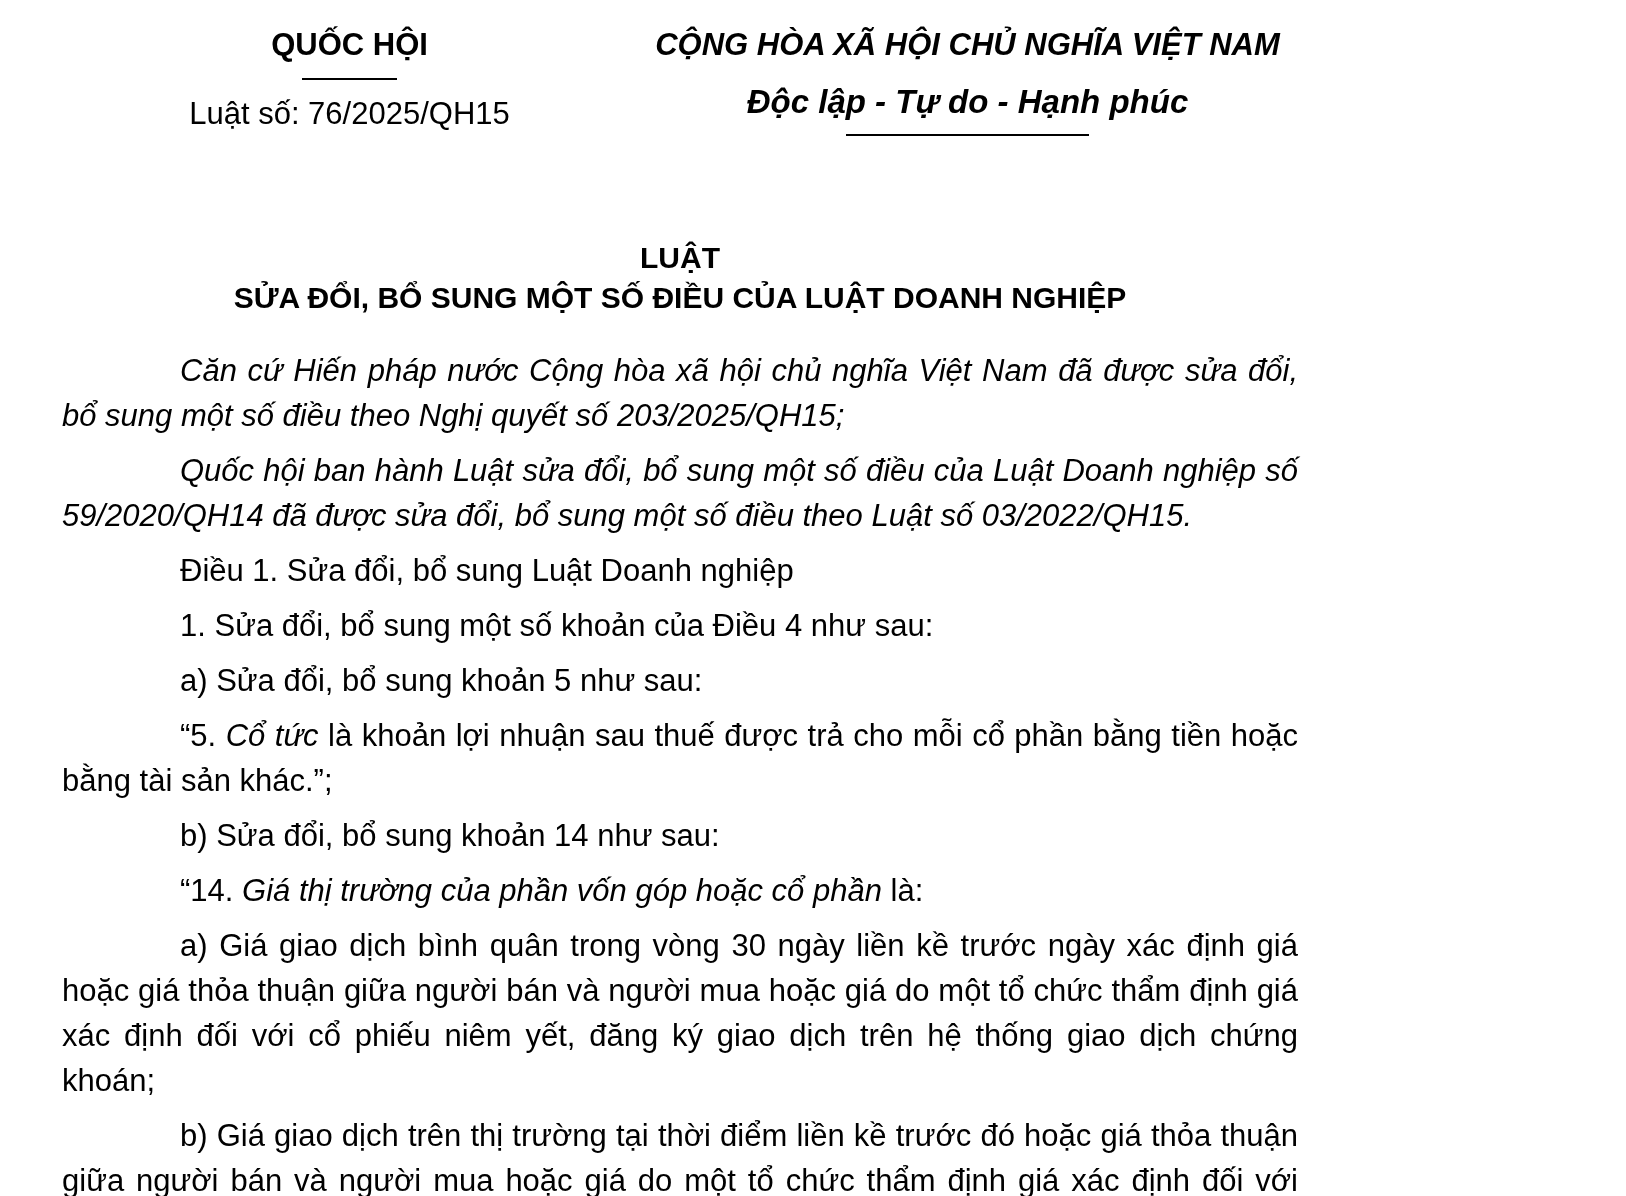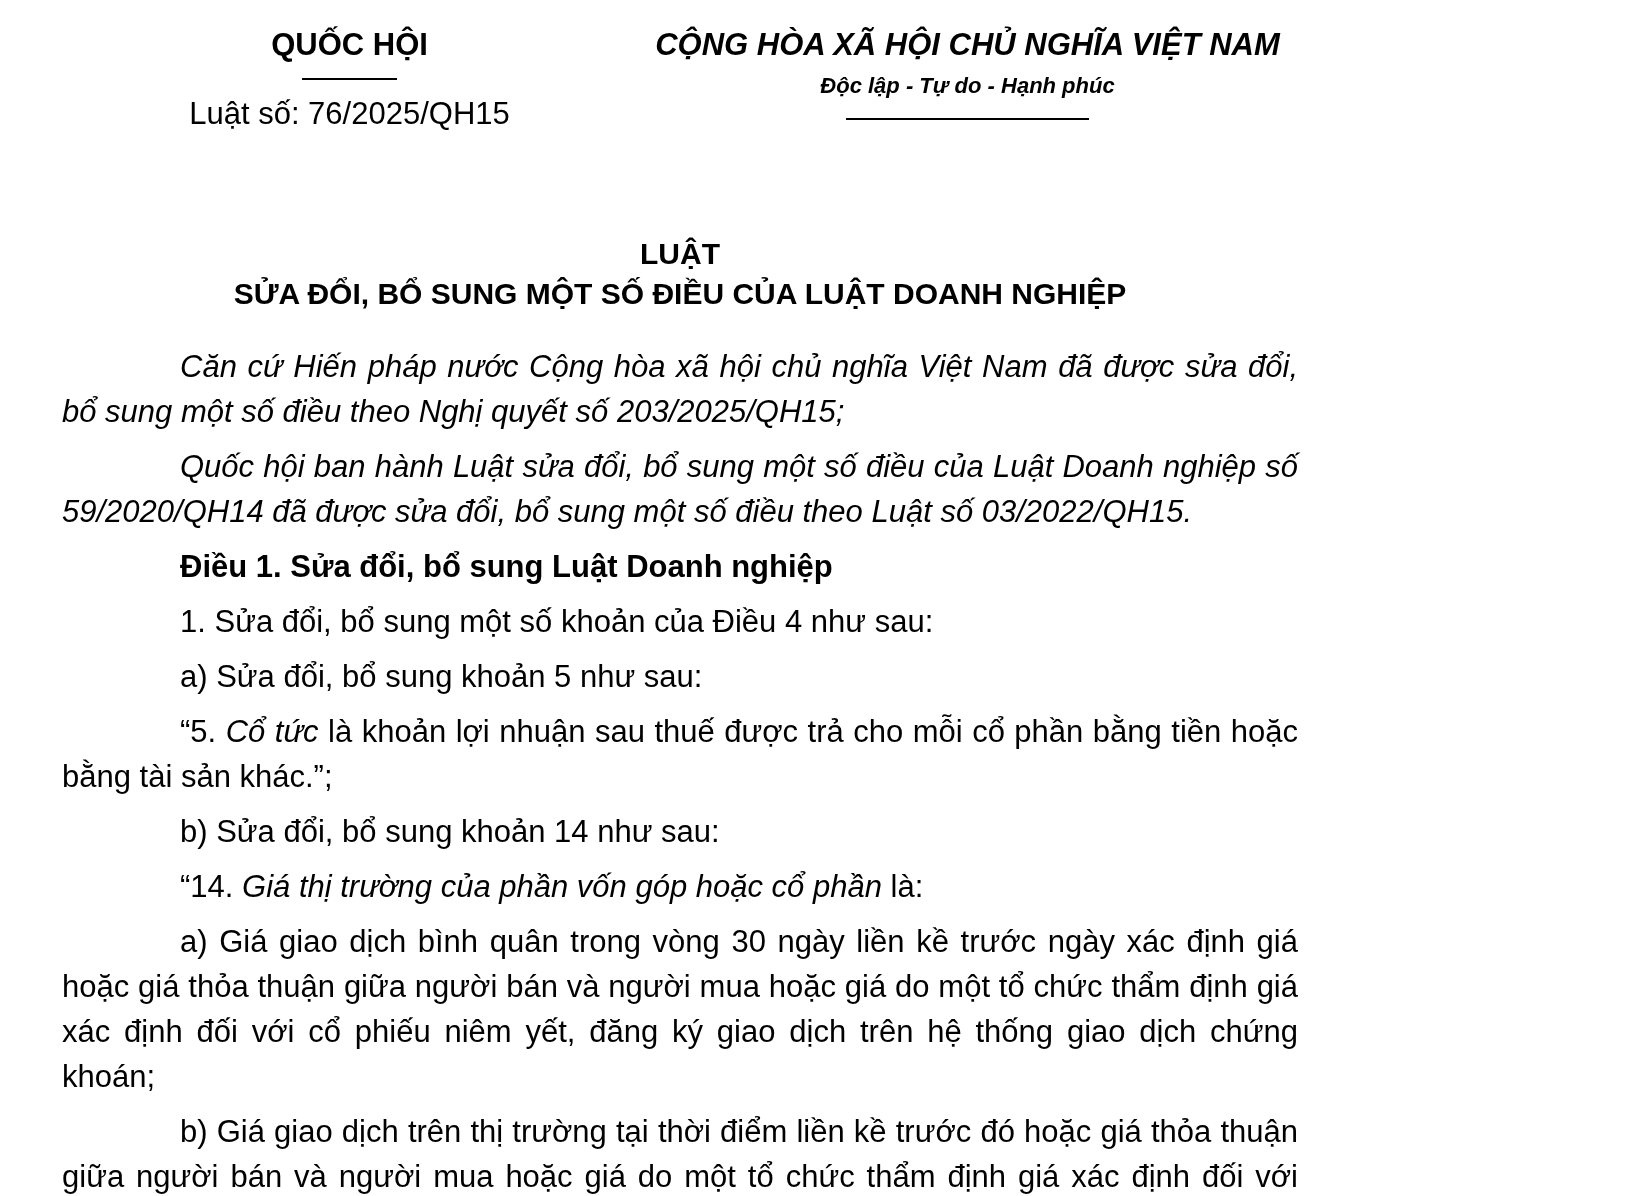--- a/index.html
+++ b/index.html
@@ -14,27 +14,27 @@
     font-family: "Liberation Sans", sans-serif;
     overflow: hidden;
   }
   .header { display: flex; }
   .header-left { width: 575px; text-align: center; flex: none; }
   .header-right { flex: 1; text-align: center; font-style: italic; }
   .org-name { font-weight: bold; font-size: 31px; line-height: 38px; }
   .rule-left { width: 95px; border-top: 2px solid #000; margin: 14px auto 16px; height: 0; }
   .law-number { font-size: 31px; line-height: 36px; }
   .national-title { font-weight: bold; font-size: 31px; line-height: 38px; }
-  .national-motto { font-weight: bold; font-size: 22px; line-height: 36px; margin-top: 4px; }
+  .national-motto { font-weight: bold; font-size: 33px; line-height: 36px; margin-top: 20px; }
   .rule-right { width: 243px; border-top: 2px solid #000; margin: 14px auto 0; height: 0; }
   .doc-title { text-align: center; margin-top: 102px; font-weight: bold; font-size: 30px; line-height: 40px; }
   .doc-body { margin-top: 30px; font-size: 31px; line-height: 45px; text-align: justify; }
   .doc-body p { margin: 10px 0 0 0; text-indent: 118px; }
   .italic { font-style: italic; }
-  .bold { font-weight: bold; }
+  .bold { font-weight: normal; }
   p.heading { text-align: left; }
 </style>
 </head>
 <body>
 
 <div class="page">
 
   <div class="header">
     <div class="header-left">
       <div class="org-name">QUỐC HỘI</div>

